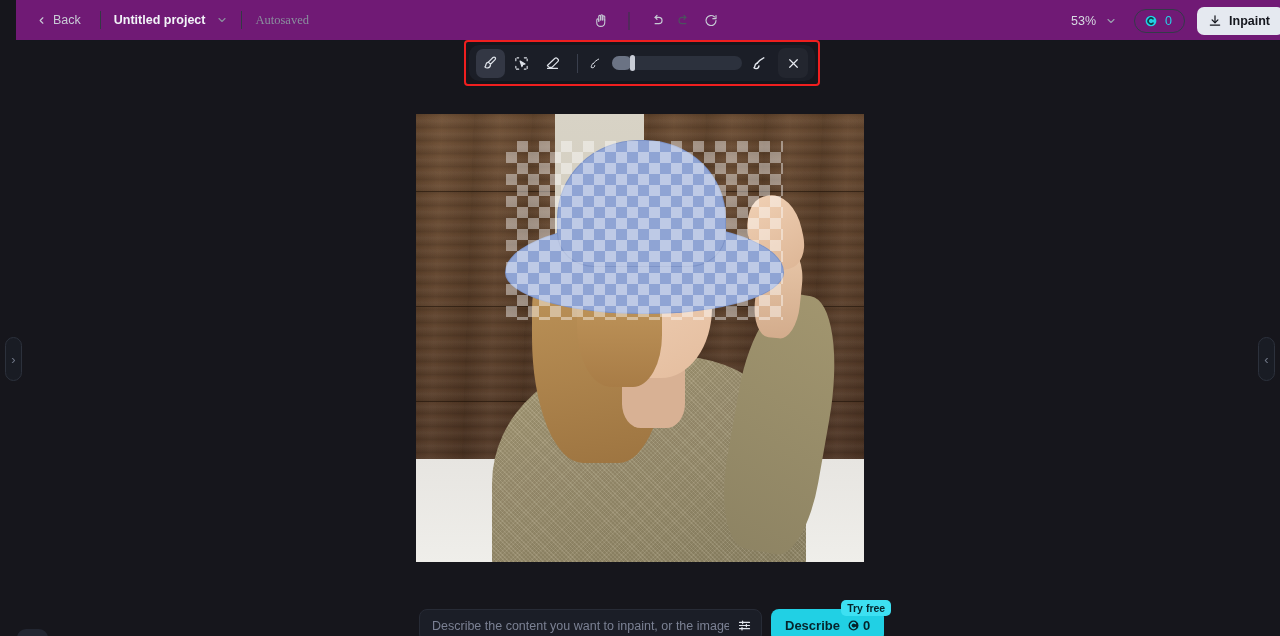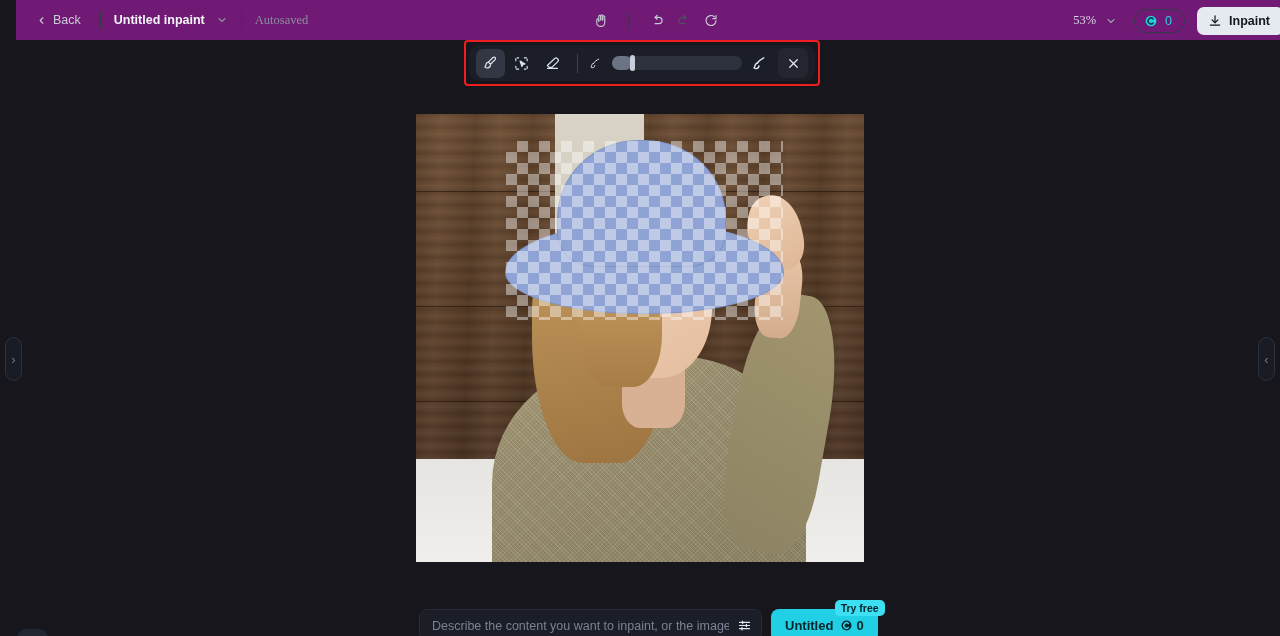--- a/index.html
+++ b/index.html
@@ -41,21 +41,21 @@
   .tb-icon.dim { color: #4d525f; }
   .tb-gap { width: 11px; }
 
   .tb-right {
     position: absolute; right: 12px; top: 0; height: 41px;
     display: flex; align-items: center; gap: 12px;
   }
   .zoom-ctl {
     display: flex; align-items: center; gap: 9px;
     color: #d7dae2; font-size: 12.5px; cursor: pointer;
-    padding: 4px 5px; border-radius: 5px; font-family: Liberation Serif, serif;
+    padding: 4px 5px; border-radius: 5px;
   }
   .credits {
     display: flex; align-items: center; gap: 7px;
     border: 1px solid #333a49; border-radius: 14px;
     padding: 4px 12px 4px 9px; cursor: pointer;
   }
   .credits .cnum { color: #26d4e8; font-size: 12.5px; }
   .export-btn {
     display: flex; align-items: center; gap: 7px;
     background: #e5e9f0; color: #14161d;
@@ -265,21 +265,21 @@
 
   <div class="topbar">
     <div class="tb-left">
       <div class="back-btn">
         <svg width="11" height="11" viewBox="0 0 24 24" fill="none" stroke="currentColor" stroke-width="2.4" stroke-linecap="round" stroke-linejoin="round">
             <polyline points="15 18 9 12 15 6"></polyline>
           </svg>
         <span>Back</span>
       </div>
       <div class="vdiv"></div>
-      <span class="proj-name">Untitled inpaint</span>
+      <span class="proj-name">Untitled project</span>
       <span class="caret">
         <svg width="12" height="12" viewBox="0 0 24 24" fill="none" stroke="#8a8f9e" stroke-width="2.2" stroke-linecap="round" stroke-linejoin="round">
             <polyline points="6 9 12 15 18 9"></polyline>
           </svg>
       </span>
       <div class="vdiv"></div>
       <span class="autosaved">Autosaved</span>
     </div>
 
     <div class="tb-center">
@@ -383,21 +383,21 @@
         <input class="prompt-input" type="text" placeholder="Describe the content you want to inpaint, or the image…" style="">
         <span class="settings-icon">
           <svg width="15" height="15" viewBox="0 0 24 24" fill="none" stroke="currentColor" stroke-width="1.9" stroke-linecap="round">
             <path d="M4 7h16M4 12h16M4 17h16"></path>
             <path d="M9 5v4M15 10v4M8 15v4"></path>
           </svg>
         </span>
       </div>
       <div class="inpaint-wrap">
         <button class="inpaint-btn">
-          <span>Untitled</span>
+          <span>Describe</span>
           <span class="ip-cost">
             <svg width="13" height="13" viewBox="0 0 24 24">
               <circle cx="12" cy="12" r="9.2" fill="#06242b"></circle>
               <path d="M15.5 8.4a5 5 0 1 0 0 7.2" fill="none" stroke="#21d0e4" stroke-width="2.8" stroke-linecap="round"></path>
             </svg>
             <span>0</span>
           </span>
         </button>
         <span class="try-free">Try free</span>
       </div>

